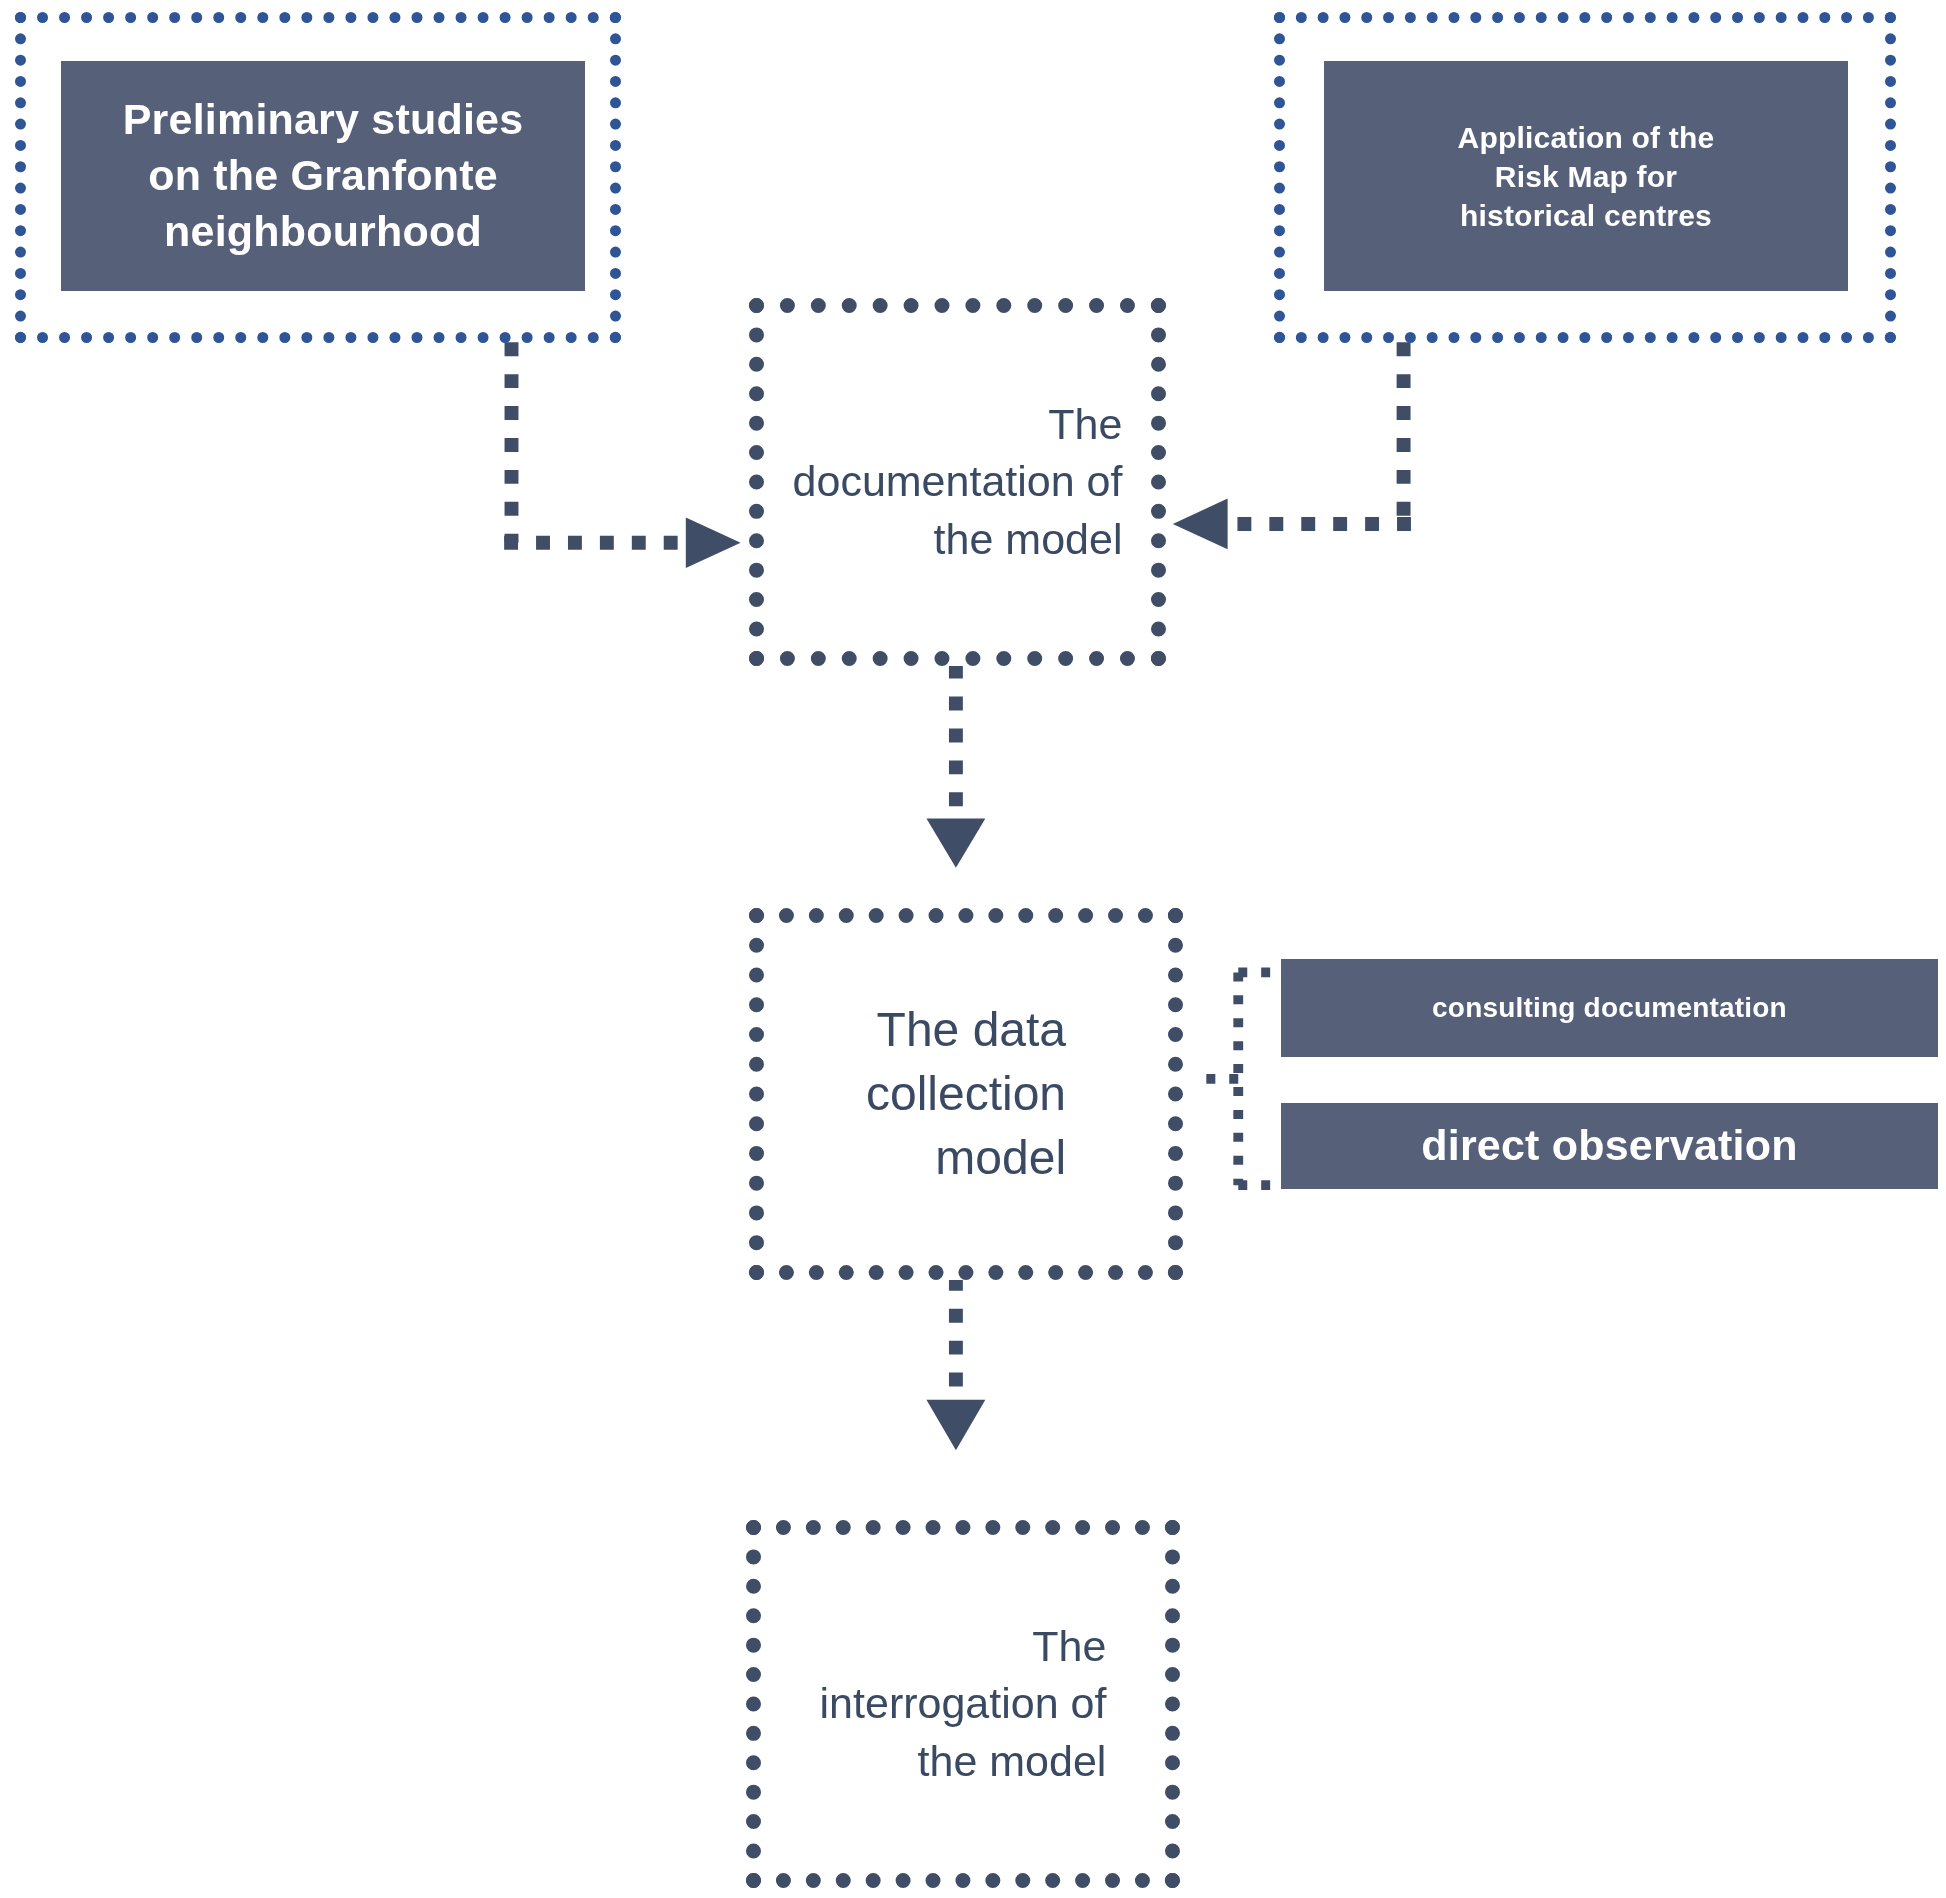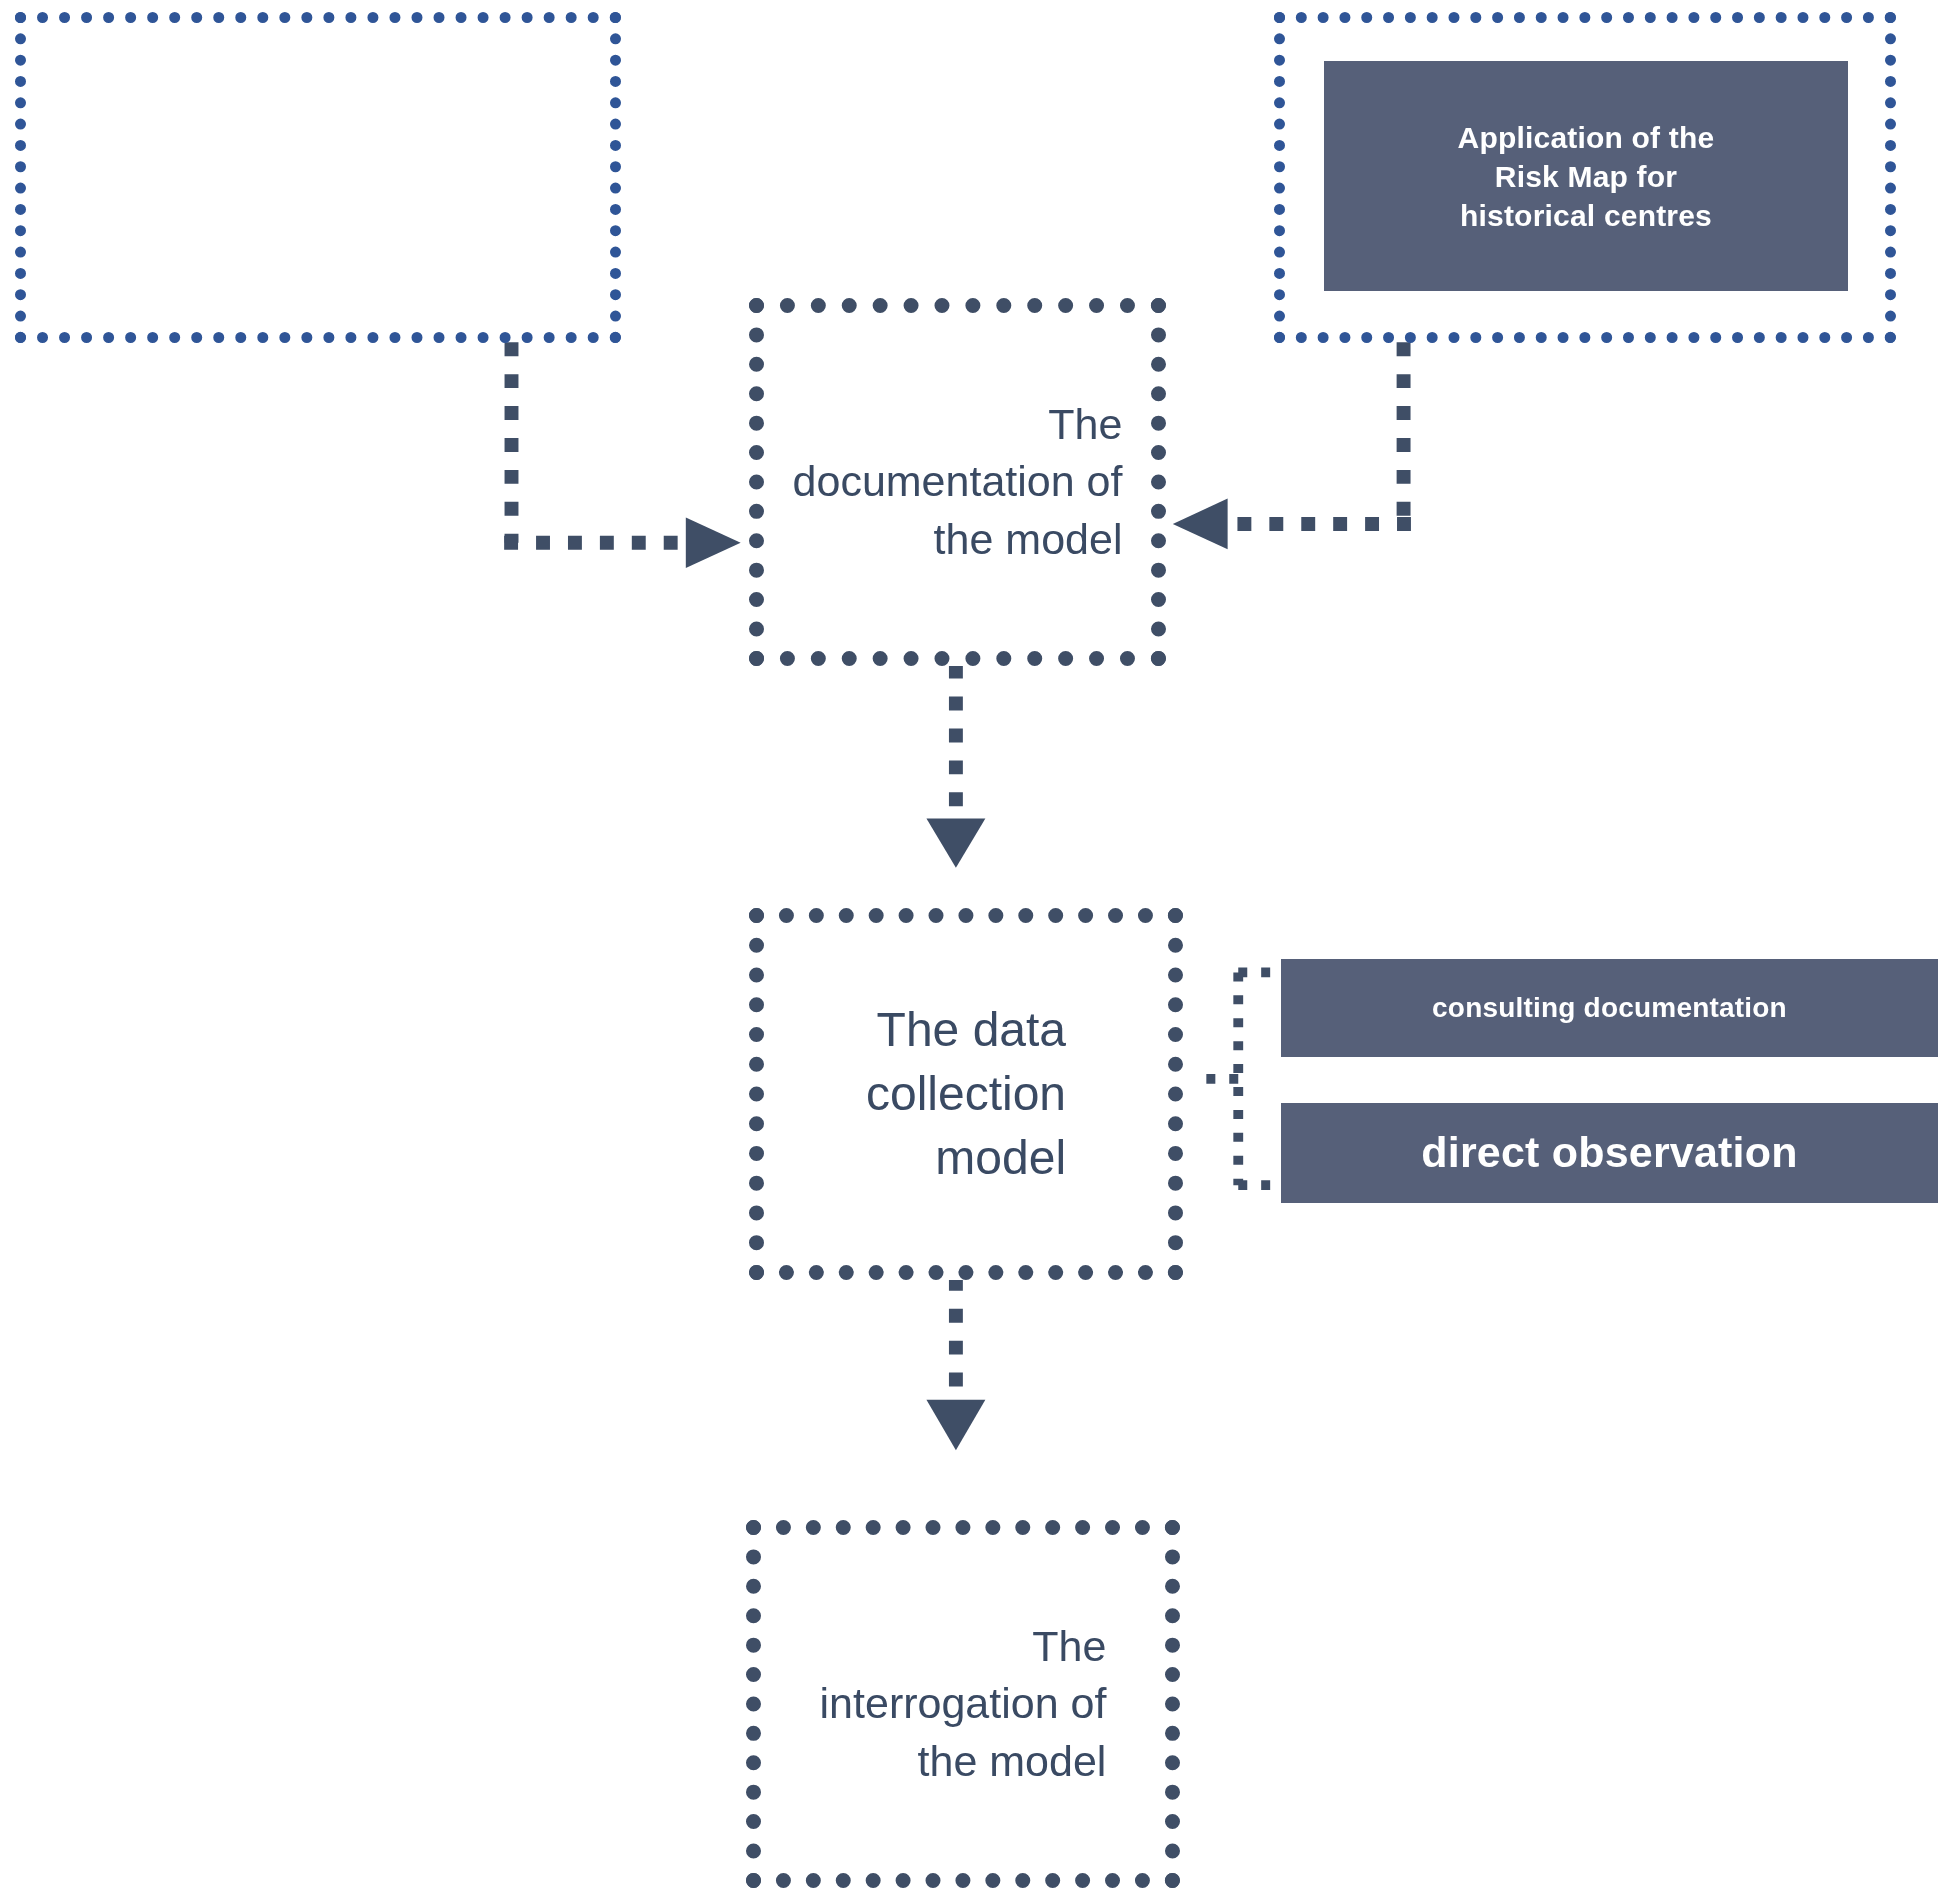--- a/index.html
+++ b/index.html
@@ -86,20 +86,23 @@
     <g>
       <path d="M 1513 1188 L 1513 1448" stroke="#3F4E66" stroke-width="12" stroke-dasharray="11 17" fill="none"></path>
       <path d="M 1513 1188 L 1553 1188" stroke="#3F4E66" stroke-width="12" stroke-dasharray="11 17" fill="none"></path>
       <path d="M 1513 1448 L 1553 1448" stroke="#3F4E66" stroke-width="12" stroke-dasharray="11 17" fill="none"></path>
       <path d="M 1513 1318 L 1462 1318" stroke="#3F4E66" stroke-width="12" stroke-dasharray="11 17" fill="none"></path>
     </g>
   </svg>
 
   <div class="blue-frame" style="left:14.7px;top:11.5px;width:606px;height:331px;"></div>
 
+  <div class="fill-box" style="left:61px;top:61px;width:524px;height:230px;font-size:43px;">
+    <span class="txt"><span>Preliminary studies</span><br><span>on the Granfonte</span><br><span>neighbourhood</span></span>
+  </div>
 
   <div class="blue-frame" style="left:1274px;top:11.5px;width:622px;height:331px;"></div>
 
   <div class="fill-box" style="left:1324px;top:61px;width:524px;height:230px;font-size:30px;">
     <span class="txt"><span>Application of the</span><br><span>Risk Map for</span><br><span>historical centres</span></span>
   </div>
 
   <div class="dot-box" style="left:749px;top:298px;width:417px;height:368px;font-size:43px;">
     <span class="txt"><span>The</span><br><span>documentation of</span><br><span>the model</span></span>
   </div>
@@ -109,18 +112,18 @@
   </div>
 
   <div class="dot-box" style="left:746px;top:1520px;width:434px;height:368px;font-size:43px;">
     <span class="txt"><span>The</span><br><span>interrogation of</span><br><span>the model</span></span>
   </div>
 
   <div class="fill-box" style="left:1281px;top:959px;width:657px;height:98px;font-size:28px;">
     <span class="txt">consulting documentation</span>
   </div>
 
-  <div class="fill-box" style="left:1281px;top:1103px;width:657px;height:100px;font-size:43px;">
+  <div class="fill-box" style="left:1281px;top:1103px;width:657px;height:86px;font-size:43px;">
     <span class="txt">direct observation</span>
   </div>
 
 </div>
 
 
 </body></html>

